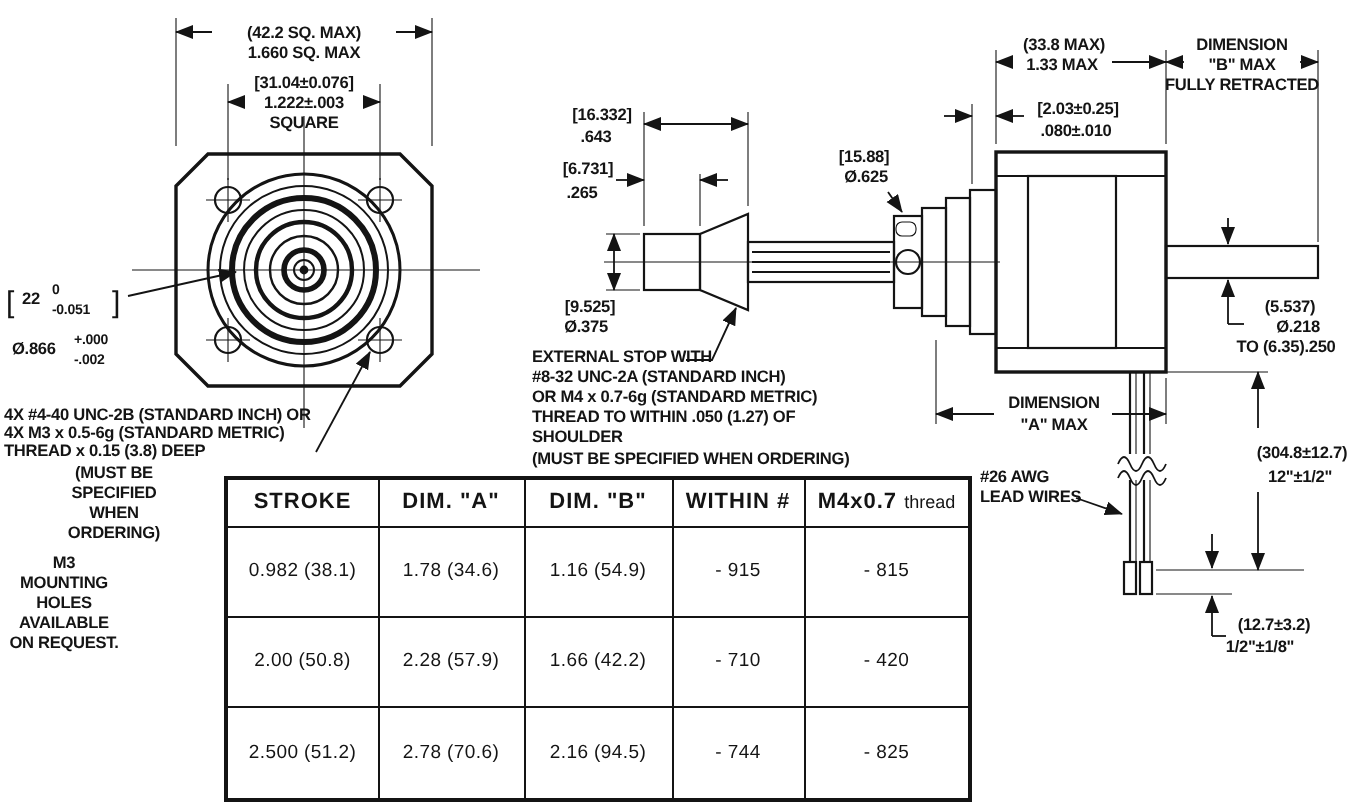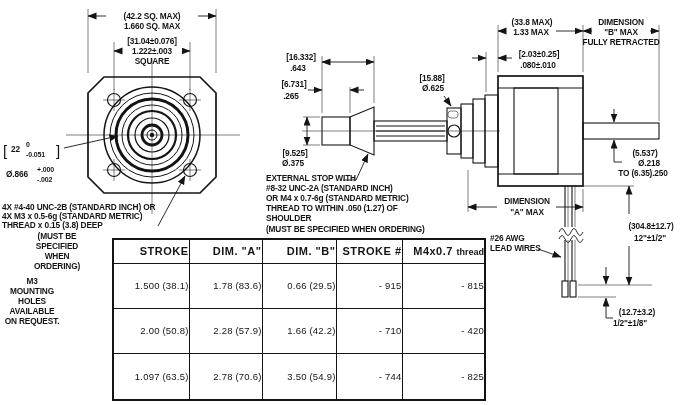--- a/index.html
+++ b/index.html
@@ -10,24 +10,24 @@
   svg text{font-family:"Liberation Sans","DejaVu Sans",sans-serif;font-weight:700;font-size:8.3px;fill:#141414;letter-spacing:-0.15px}
   svg text.sm{font-size:7px}
   svg text.br{font-size:15px;font-weight:400}
   .tc{text-anchor:middle}
   .ln{stroke:#141414;fill:none;stroke-width:1.1}
   .thk{stroke:#141414;fill:none;stroke-width:1.7}
   .thin{stroke:#141414;fill:none;stroke-width:0.55}
   .dim{stroke:#141414;fill:none;stroke-width:0.9}
   .wht{fill:#ffffff;stroke:none}
   #spec-table{position:absolute;left:112px;top:238px;width:372px;height:163px;border-collapse:collapse;table-layout:fixed;background:#fff;border:2px solid #141414}
-  #spec-table th,#spec-table td{border:1.4px solid #141414;text-align:right;vertical-align:middle;color:#141414;overflow:hidden;white-space:nowrap}
+  #spec-table th,#spec-table td{border:1.4px solid #141414;text-align:center;vertical-align:middle;color:#141414;overflow:hidden;white-space:nowrap}
   #spec-table th{font-size:11px;font-weight:700;letter-spacing:0.5px;height:24px}
   #spec-table td{font-size:9.5px;font-weight:400;letter-spacing:0.2px}
-  #spec-table .m4light{font-weight:700;font-size:9px;letter-spacing:0}
+  #spec-table .m4light{font-weight:400;font-size:9px;letter-spacing:0}
 </style>
 </head>
 <body>
 
 <div id="stage">
 
 <svg width="685" height="405" viewBox="0 0 685 405">
   <defs>
     <marker id="ah" markerWidth="9" markerHeight="8" refX="8.5" refY="3.5" orient="auto-start-reverse" markerUnits="userSpaceOnUse">
       <path d="M0,0 L9,3.5 L0,7 Z" fill="#141414"></path>
@@ -231,42 +231,42 @@
         <col style="width:73px">
         <col style="width:74px">
         <col style="width:66px">
         <col style="width:83px">
       </colgroup>
   <thead>
     <tr>
       <th>STROKE</th>
       <th>DIM. "A"</th>
       <th>DIM. "B"</th>
-      <th>STROKE #</th>
+      <th>WITHIN #</th>
       <th><span>M4x0.7</span> <span class="m4light">thread</span></th>
     </tr>
   </thead>
   <tbody>
     <tr>
-      <td>1.500 (38.1)</td>
-          <td>1.78 (83.6)</td>
-          <td>0.66 (29.5)</td>
+      <td>0.982 (38.1)</td>
+          <td>1.78 (34.6)</td>
+          <td>1.16 (54.9)</td>
           <td>- 915</td>
           <td>- 815</td>
     </tr>
     <tr>
       <td>2.00 (50.8)</td>
           <td>2.28 (57.9)</td>
           <td>1.66 (42.2)</td>
           <td>- 710</td>
           <td>- 420</td>
     </tr>
     <tr>
-      <td>1.097 (63.5)</td>
+      <td>2.500 (51.2)</td>
           <td>2.78 (70.6)</td>
-          <td>3.50 (54.9)</td>
+          <td>2.16 (94.5)</td>
           <td>- 744</td>
           <td>- 825</td>
     </tr>
   </tbody>
 </table>
 
 </div>
 
 </body></html>

